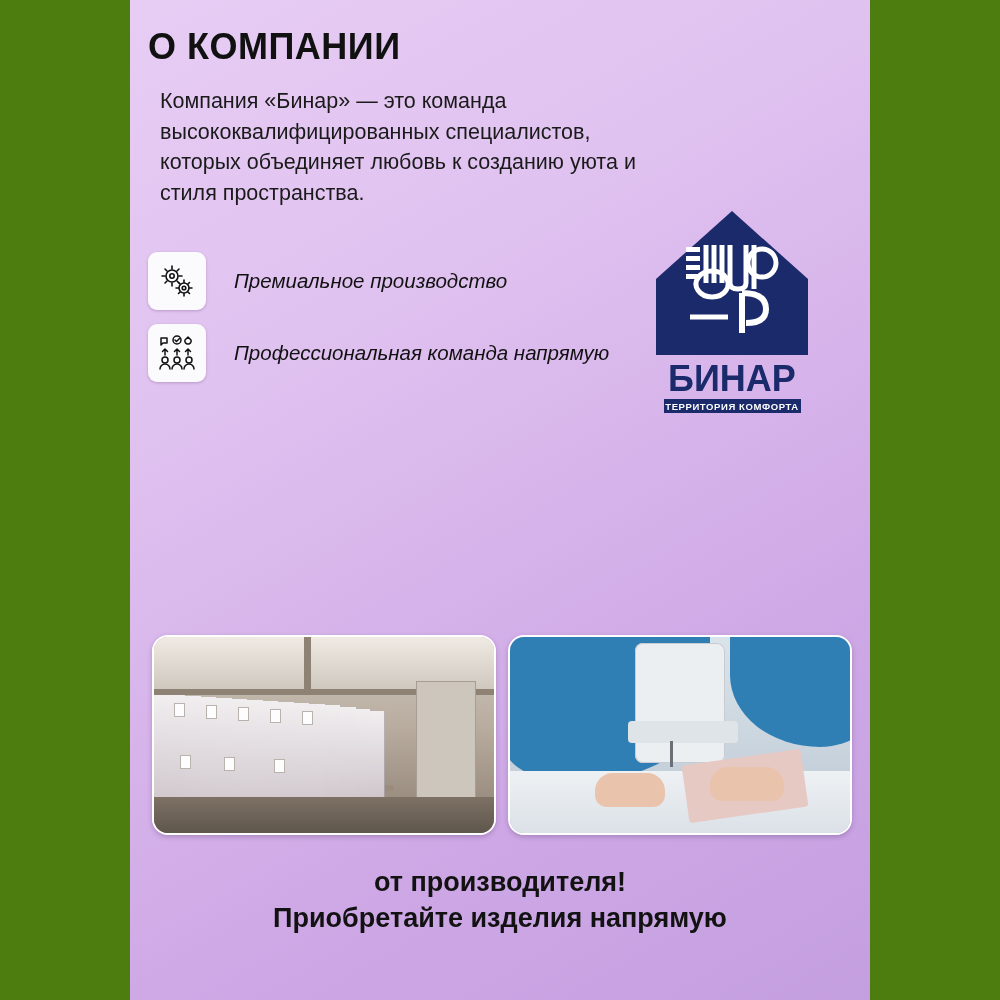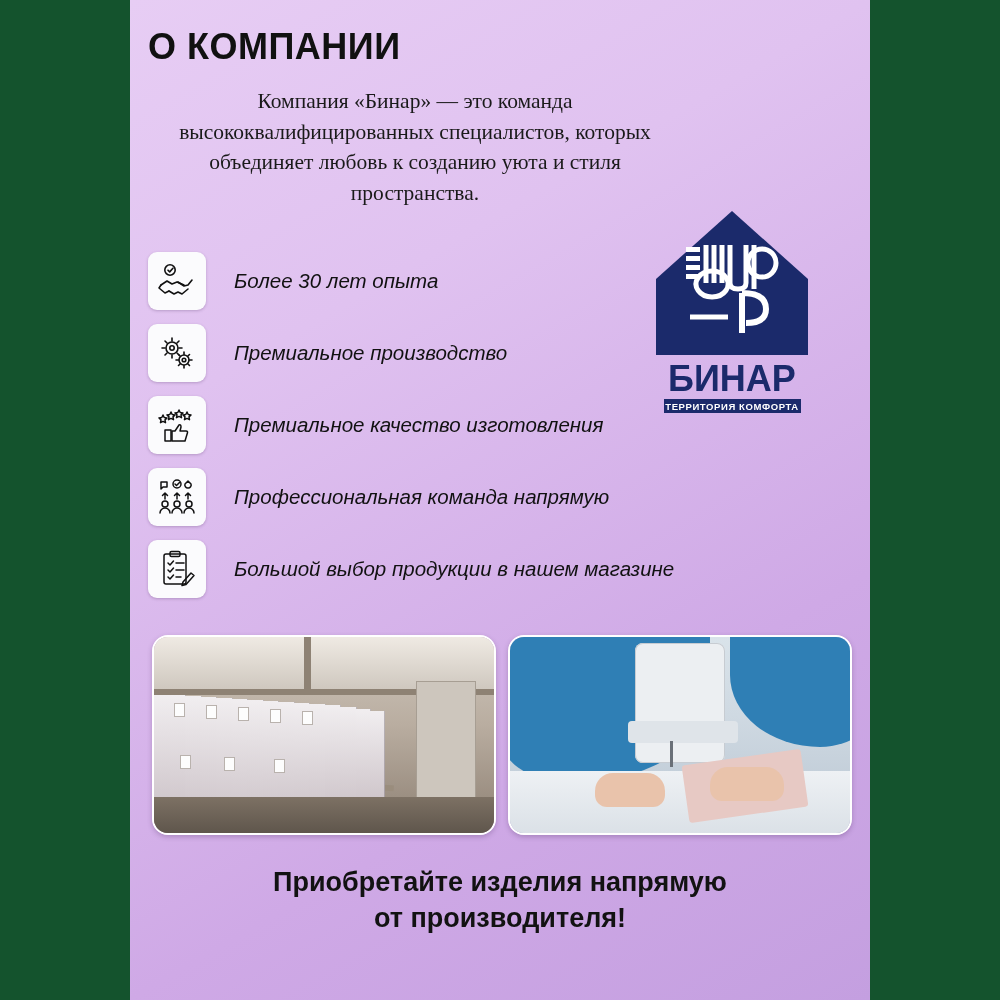--- a/index.html
+++ b/index.html
@@ -10,21 +10,21 @@
   body {
     width: 1000px;
     height: 1000px;
     overflow: hidden;
     font-family: "Liberation Sans", sans-serif;
   }
   .page {
     position: relative;
     width: 1000px;
     height: 1000px;
-    background: #14532d;
+    background: #4d7c0f;
   }
   .card {
     position: absolute;
     left: 130px;
     top: 0px;
     width: 740px;
     height: 1000px;
     background: linear-gradient(150deg, #e7cdf4 0%, #e0c2f0 30%, #cfa9e6 70%, #c49fe0 100%);
     overflow: hidden;
   }
@@ -43,22 +43,21 @@
 
   
   .intro {
     position: absolute;
     left: 30px;
     top: 86px;
     width: 510px;
     font-size: 21.5px;
     line-height: 1.42;
     color: #1a1a1a;
-    font-family: Liberation Serif, serif;
-    text-align: center;
+    font-family: Liberation Sans, sans-serif;
   }
 
   
   .logo {
     position: absolute;
     left: 520px;
     top: 205px;
     width: 165px;
     height: 215px;
   }
@@ -180,61 +179,35 @@
           <path d="M40 112 L78 112" stroke="#ffffff" stroke-width="5" fill="none"></path>
         </g>
         <text x="82" y="186" text-anchor="middle" font-family="Liberation Sans, sans-serif" font-size="36" font-weight="bold" fill="#1b2a6b">БИНАР</text>
         <rect x="14" y="194" width="137" height="14" fill="#1b2a6b"></rect>
         <text x="82" y="205" text-anchor="middle" font-family="Liberation Sans, sans-serif" font-size="9.5" font-weight="bold" fill="#ffffff" letter-spacing="0.6">ТЕРРИТОРИЯ КОМФОРТА</text>
       </svg>
     </div>
 
     <div class="features">
 
-      <div class="feature-row">
-        <span class="feature-icon">
-          <svg width="40" height="40" viewBox="0 0 40 40" fill="none" stroke="#111" stroke-width="1.6" stroke-linecap="round" stroke-linejoin="round">
-            <circle cx="13" cy="9" r="5.2"></circle>
-            <path d="M11 9.2 l1.7 1.7 l3.2 -3.6"></path>
-            <path d="M4 24 l6 -4 l5 3 l5 -2 l7 3"></path>
-            <path d="M21 21 l6 4 l4 -1 l4 -5"></path>
-            <path d="M4 24 l-2 3 l6 5 l4 -2"></path>
-            <path d="M12 30 l5 3 l4 -2 l4 2 l6 -5"></path>
-          </svg>
-        </span>
-        <span class="feature-label">Более 30 лет опыта</span>
-      </div>
 
       <div class="feature-row">
         <span class="feature-icon">
           <svg width="40" height="40" viewBox="0 0 40 40" fill="none" stroke="#111" stroke-width="1.6" stroke-linecap="round" stroke-linejoin="round">
             <circle cx="15" cy="15" r="6"></circle>
             <circle cx="15" cy="15" r="2.2"></circle>
             <path d="M15 5 v3 M15 22 v3 M5 15 h3 M22 15 h3 M8 8 l2 2 M20 20 l2 2 M22 8 l-2 2 M10 20 l-2 2"></path>
             <circle cx="27" cy="27" r="5"></circle>
             <circle cx="27" cy="27" r="1.8"></circle>
             <path d="M27 19 v2.5 M27 32.5 v2.5 M19 27 h2.5 M32.5 27 h2.5 M21.5 21.5 l1.8 1.8 M30.7 30.7 l1.8 1.8 M32.5 21.5 l-1.8 1.8 M23.3 30.7 l-1.8 1.8"></path>
           </svg>
         </span>
         <span class="feature-label">Премиальное производство</span>
       </div>
 
-      <div class="feature-row">
-        <span class="feature-icon">
-          <svg width="40" height="40" viewBox="0 0 40 40" fill="none" stroke="#111" stroke-width="1.5" stroke-linecap="round" stroke-linejoin="round">
-            <path d="M6 10 l1.2 2.5 l2.8 .4 l-2 2 l.5 2.8 l-2.5-1.3 l-2.5 1.3 l.5-2.8 l-2-2 l2.8-.4 Z"></path>
-            <path d="M14 7 l1.2 2.5 l2.8 .4 l-2 2 l.5 2.8 l-2.5-1.3 l-2.5 1.3 l.5-2.8 l-2-2 l2.8-.4 Z"></path>
-            <path d="M22 5 l1.2 2.5 l2.8 .4 l-2 2 l.5 2.8 l-2.5-1.3 l-2.5 1.3 l.5-2.8 l-2-2 l2.8-.4 Z"></path>
-            <path d="M30 7 l1.2 2.5 l2.8 .4 l-2 2 l.5 2.8 l-2.5-1.3 l-2.5 1.3 l.5-2.8 l-2-2 l2.8-.4 Z"></path>
-            <path d="M15 36 v-10 h3 l4-6 q2 -1 2 2 l-1 4 h6 q2 0 1.4 2 l-2.4 8 Z"></path>
-            <rect x="8" y="25" width="6" height="11"></rect>
-          </svg>
-        </span>
-        <span class="feature-label">Премиальное качество изготовления</span>
-      </div>
 
       <div class="feature-row">
         <span class="feature-icon">
           <svg width="40" height="40" viewBox="0 0 40 40" fill="none" stroke="#111" stroke-width="1.5" stroke-linecap="round" stroke-linejoin="round">
             <path d="M4 5 h6 v5 h-4 l-2 2 Z"></path>
             <circle cx="20" cy="7" r="4"></circle>
             <path d="M18 7 l1.5 1.5 l3 -3"></path>
             <path d="M31 4 l3 3 a3 3 0 0 1 -3 4 a3 3 0 0 1 -3 -4 Z"></path>
             <path d="M8 22 v-6 M8 16 l-2.5 2.5 M8 16 l2.5 2.5"></path>
             <path d="M20 22 v-6 M20 16 l-2.5 2.5 M20 16 l2.5 2.5"></path>
@@ -243,36 +216,20 @@
               <path d="M3 36 a5 5 0 0 1 10 0"></path>
             <circle cx="20" cy="27" r="3"></circle>
               <path d="M15 36 a5 5 0 0 1 10 0"></path>
             <circle cx="32" cy="27" r="3"></circle>
               <path d="M27 36 a5 5 0 0 1 10 0"></path>
           </svg>
         </span>
         <span class="feature-label">Профессиональная команда напрямую</span>
       </div>
 
-      <div class="feature-row">
-        <span class="feature-icon">
-          <svg width="40" height="40" viewBox="0 0 40 40" fill="none" stroke="#111" stroke-width="1.5" stroke-linecap="round" stroke-linejoin="round">
-            <rect x="7" y="5" width="22" height="30" rx="2"></rect>
-            <rect x="13" y="2.5" width="10" height="5" rx="1.5"></rect>
-            <path d="M11 14 l2 2 l3.5 -4"></path>
-            <path d="M19 14 h8"></path>
-            <path d="M11 21 l2 2 l3.5 -4"></path>
-            <path d="M19 21 h8"></path>
-            <path d="M11 28 l2 2 l3.5 -4"></path>
-            <path d="M19 28 h5"></path>
-            <path d="M26 33 l8 -9 l3 2.5 l-8 9 l-4 1 Z"></path>
-          </svg>
-        </span>
-        <span class="feature-label">Большой выбор продукции в нашем магазине</span>
-      </div>
 
     </div>
 
     <div class="photos">
 
       <div class="photo">
         <div class="inner">
           <div class="wh-bg"></div>
           <div class="wh-ceiling"></div>
           <div class="wh-beam" style="left:0;top:52px;width:100%;height:6px;"></div>
@@ -318,18 +275,18 @@
           <div class="sw-table"></div>
           <div class="sw-fabric"></div>
           <div class="sw-hand" style="left:85px;bottom:26px;width:70px;height:34px;"></div>
           <div class="sw-hand" style="left:200px;bottom:32px;width:74px;height:34px;"></div>
         </div>
       </div>
 
     </div>
 
     <div class="footer">
+      <div>от производителя!</div>
       <div>Приобретайте изделия напрямую</div>
-      <div>от производителя!</div>
     </div>
 
   </div>
 </div>
 
 </body></html>

